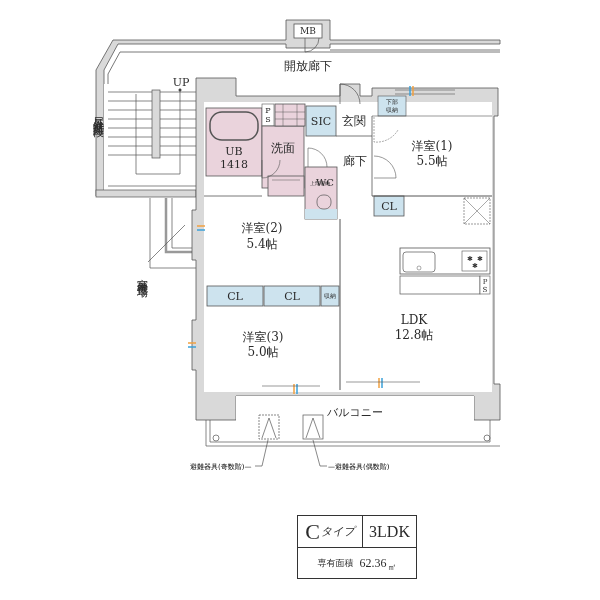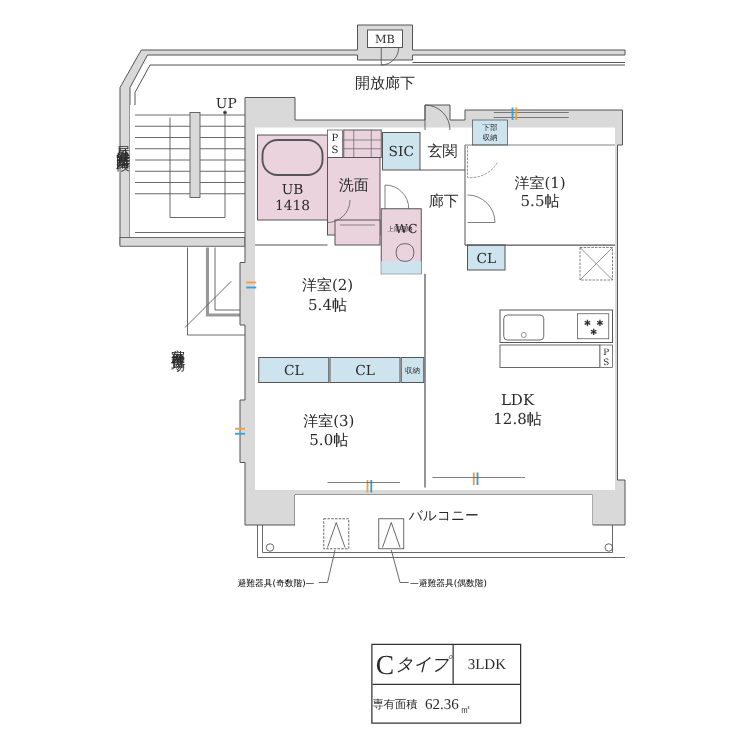--- a/index.html
+++ b/index.html
@@ -11,24 +11,24 @@
   .lbl-md { font-size:12px; }
   .lbl-xs { font-size:6px; }
   .lbl-tiny { font-size:7px; font-family: "DejaVu Sans", "Liberation Sans", sans-serif; }
   .info-box { position:absolute; left:297px; top:515px; width:120px; height:64px;
               border:1.5px solid #333; box-sizing:border-box; }
   .info-row { display:flex; height:50%; }
   .info-row + .info-row { border-top:1.5px solid #333; }
   .info-type { width:64px; border-right:1.5px solid #333; display:flex; align-items:center;
                justify-content:center; }
   .info-type .big { font-size:22px; font-family:"Liberation Serif", serif; }
-  .info-type .small { font-size:14px; margin-left:1px; font-style:italic; }
-  .info-layout { flex:1; display:flex; align-items:center; justify-content:center; font-size:12px;
+  .info-type .small { font-size:11px; margin-left:1px; font-style:italic; }
+  .info-layout { flex:1; display:flex; align-items:center; justify-content:center; font-size:16px;
                  font-family:"Liberation Serif", serif; }
-  .info-area { flex:1; display:flex; align-items:center; gap:6px; }
+  .info-area { flex:1; display:flex; align-items:center; justify-content:center; gap:6px; }
   .info-area .k { font-size:9px; }
   .info-area .v { font-size:12px; font-family:"Liberation Serif", serif; }
   .info-area .u { font-size:9px; margin-left:-5px; margin-top:8px; }
 </style>
 </head>
 <body>
 
 <svg id="plan" viewBox="0 0 600 600" xmlns="http://www.w3.org/2000/svg">
 
   <g fill="#d9d9d9" stroke="#555" stroke-width="0.8">

